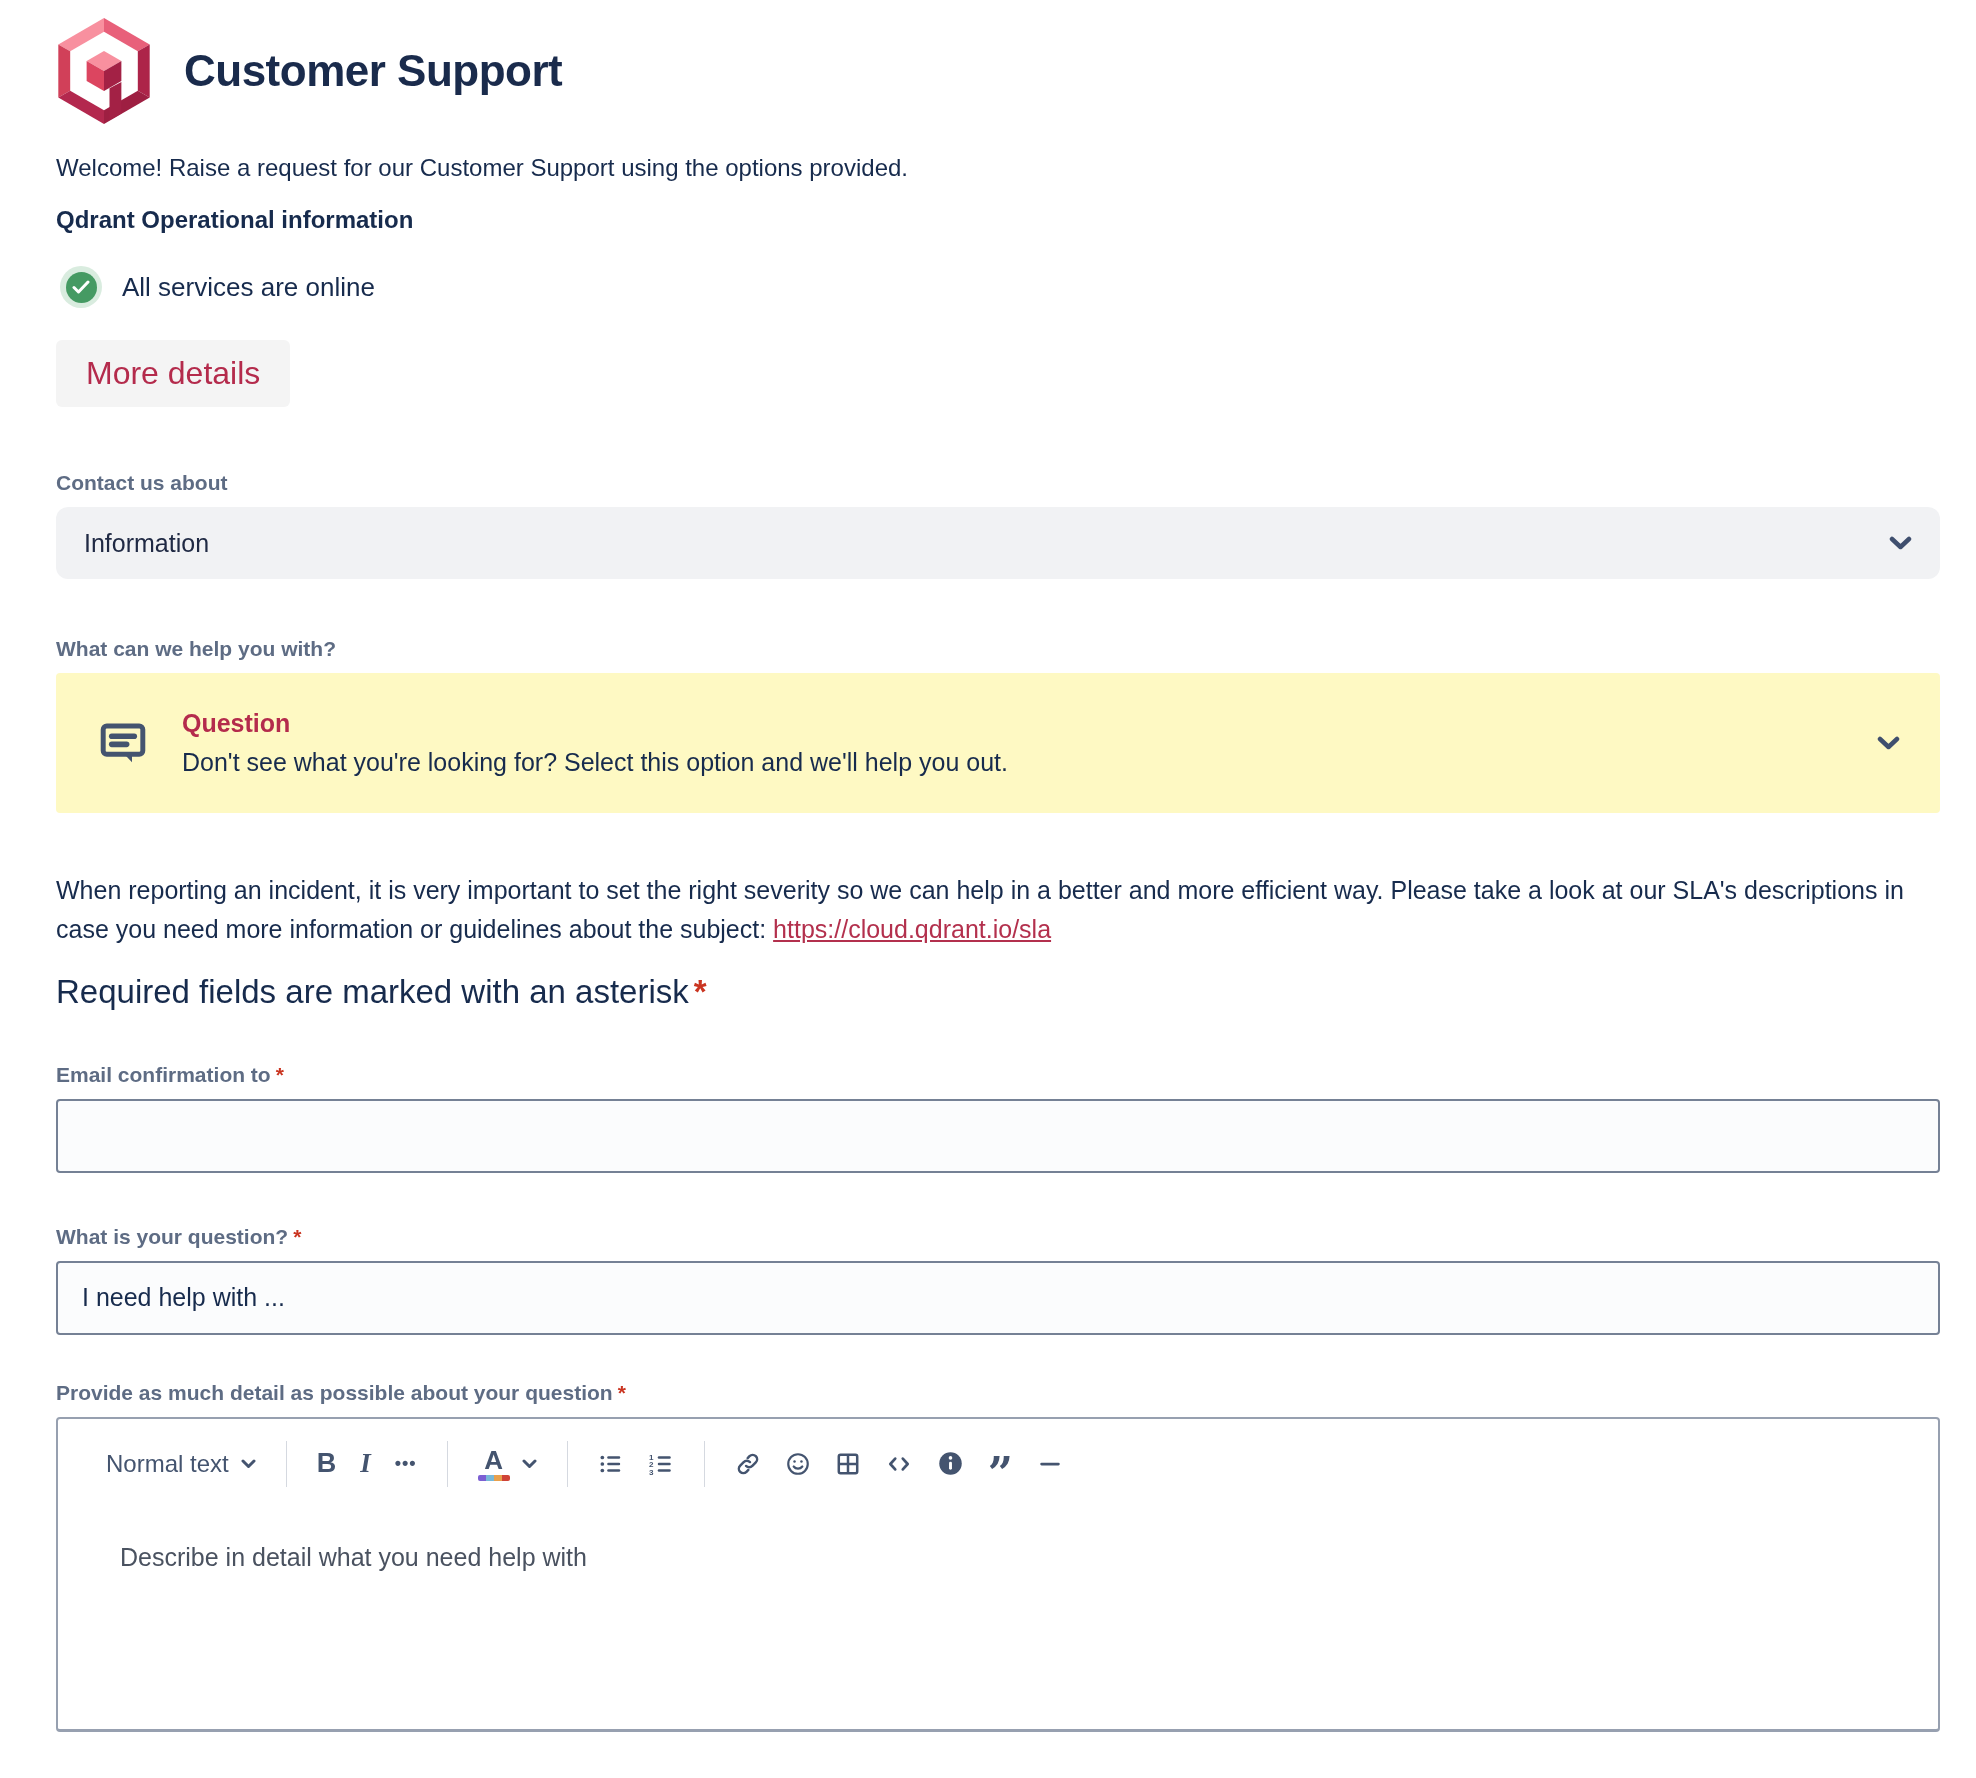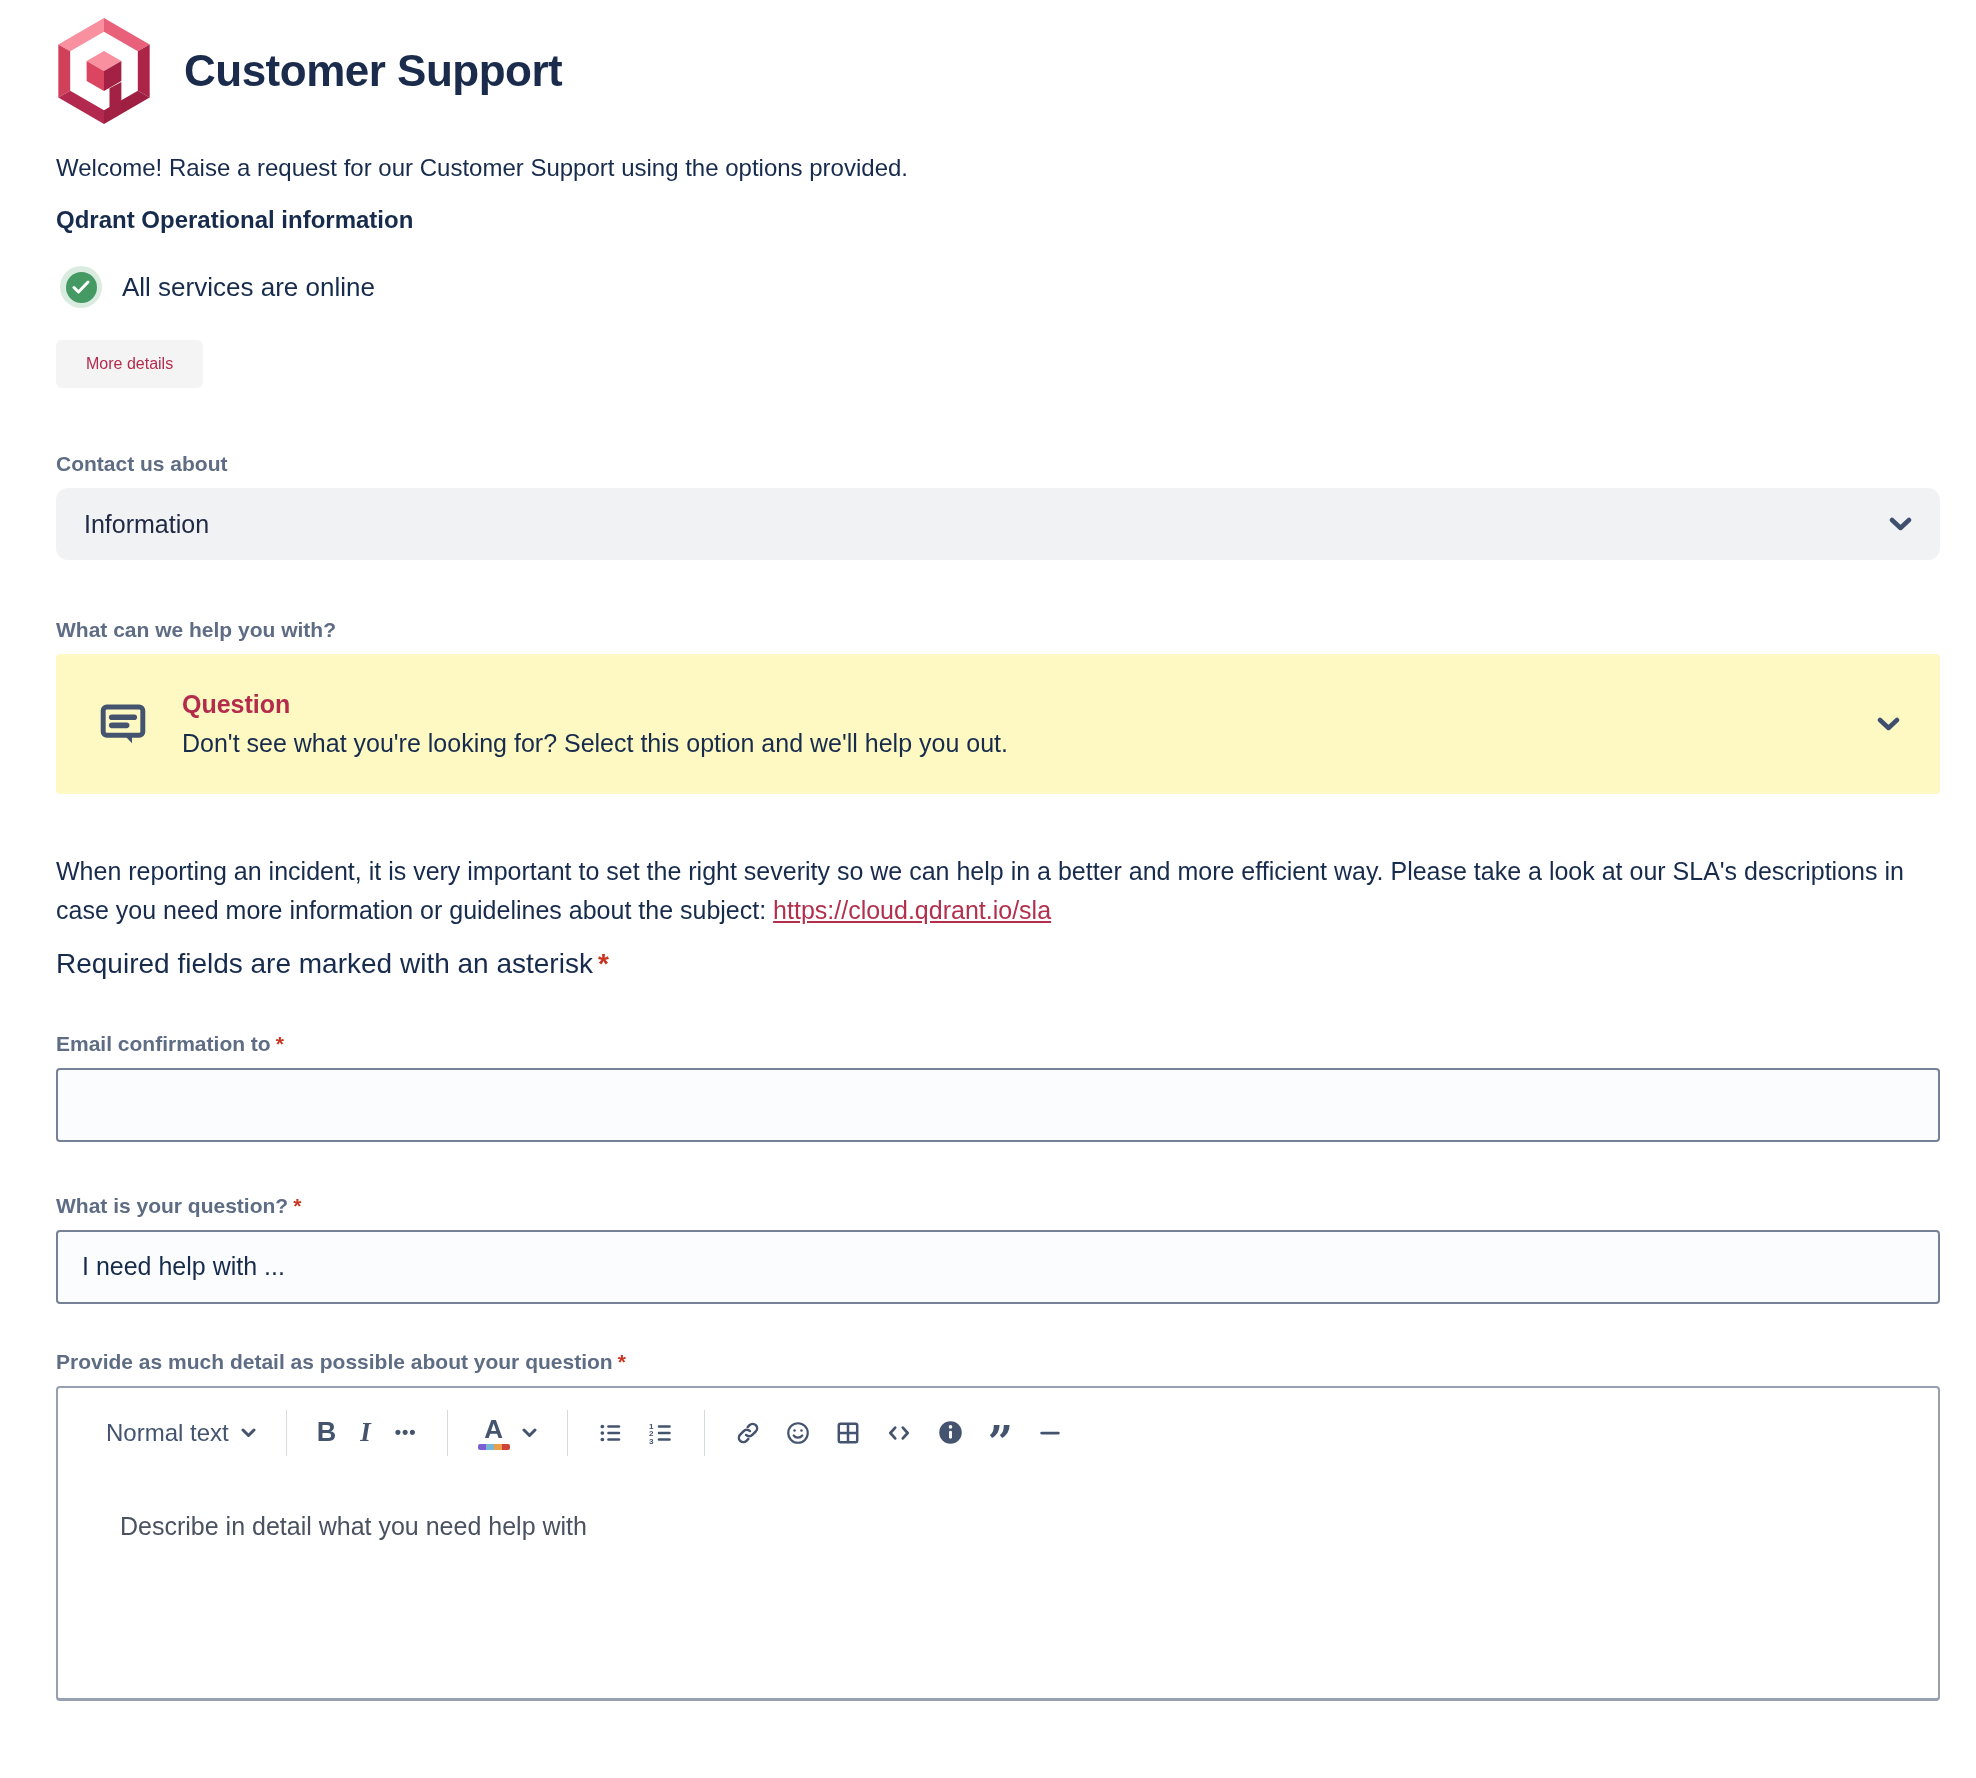--- a/index.html
+++ b/index.html
@@ -12,39 +12,39 @@
   .logo svg { display:block; width:96px; height:106px; }
   h1.title { margin:0; font-size:44px; font-weight:700; color:#1A2B4C; letter-spacing:-0.5px; }
 
   .welcome { margin:30px 0 0 0; font-size:24px; }
   .op-heading { margin:24px 0 6px 0; font-size:24px; font-weight:700; }
 
   .status-row { margin-top:32px; display:flex; align-items:center; gap:20px; font-size:26px; padding-left:4px; }
   .check-halo { width:42px; height:42px; border-radius:50%; background:#D9ECDF; display:flex; align-items:center; justify-content:center; flex:0 0 auto; }
   .check-circle { width:31px; height:31px; border-radius:50%; background:#459A63; display:flex; align-items:center; justify-content:center; }
 
-  .more-details { margin-top:32px; display:inline-block; background:#F4F4F4; border:none; border-radius:6px; padding:15px 30px; font-family:"Liberation Sans", sans-serif; font-size:16px; font-weight:500; color:#B42B4C; cursor:pointer; }
+  .more-details { margin-top:32px; display:inline-block; background:#F4F4F4; border:none; border-radius:6px; padding:15px 30px; font-family:"Liberation Sans", sans-serif; font-size:32px; font-weight:500; color:#B42B4C; cursor:pointer; }
 
   .field-group { margin-top:64px; }
   .field-group.tight { margin-top:52px; }
   .field-label { font-size:21px; font-weight:700; color:#5E6C84; display:block; }
   .req { color:#CA3521; font-weight:700; margin-left:5px; }
 
   .select { margin-top:12px; height:72px; background:#F1F2F4; border-radius:12px; display:flex; align-items:center; justify-content:space-between; padding:0 28px; font-size:25px; color:#202A44; cursor:pointer; }
 
   .option-card { margin-top:12px; background:#fef9c3; border-radius:4px; padding:36px 40px; display:flex; align-items:center; gap:32px; cursor:pointer; }
   .opt-icon { flex:0 0 auto; display:flex; }
   .opt-text { flex:1 1 auto; }
   .opt-title { color:#B42B4C; font-weight:700; font-size:25px; }
   .opt-desc { margin-top:10px; font-size:25px; color:#172B4D; }
   .chev { flex:0 0 auto; display:flex; }
 
   .incident-note { margin:58px 0 0 0; font-size:25px; line-height:1.55; max-width:1904px; }
   .incident-note a { color:#B3304D; text-decoration:underline; }
-  .required-note { margin:18px 0 0 0; font-size:28px; }
+  .required-note { margin:24px 0 0 0; font-size:33px; }
 
   .text-input { margin-top:12px; width:100%; height:74px; border:2px solid #758195; border-radius:4px; background:#FBFCFD; font-family:"Liberation Sans", sans-serif; font-size:25px; color:#172B4D; padding:0 24px; outline:none; }
 
   
   .editor { margin-top:12px; background:#fff; border:2px solid #97A0B0; border-bottom-width:3px; border-radius:4px; }
   .toolbar { display:flex; align-items:center; padding:18px 24px 6px 36px; }
   .tb-btn { display:flex; align-items:center; gap:12px; background:none; border:none; color:#44546F; font-family:"Liberation Sans", sans-serif; font-size:24px; padding:10px 12px; cursor:pointer; border-radius:4px; }
   .tb-bold { font-weight:700; font-size:27px; }
   .tb-italic { font-family:"Liberation Serif", serif; font-style:italic; font-weight:700; font-size:27px; }
   .tb-more { font-size:18px; letter-spacing:1px; font-weight:700; }

